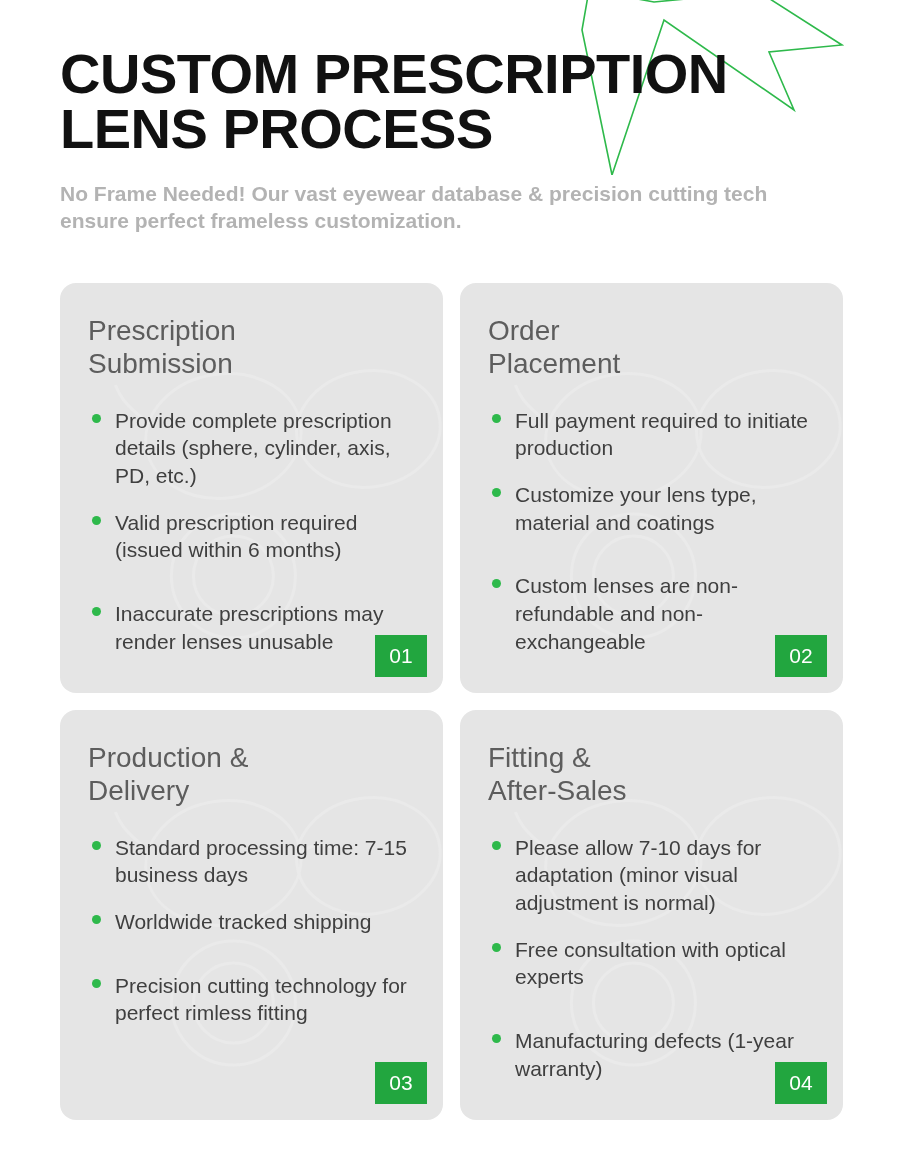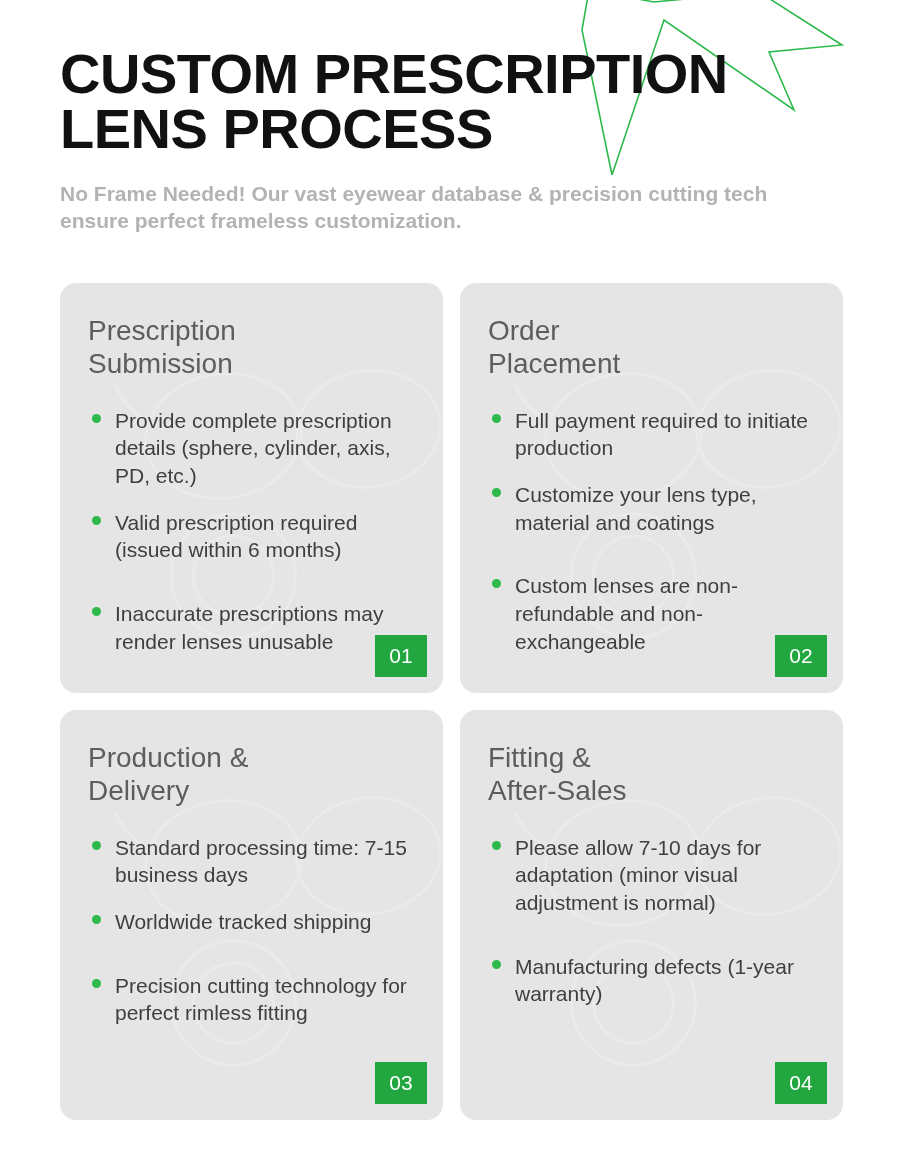--- a/index.html
+++ b/index.html
@@ -216,20 +216,21 @@
           <path d="M30 78 C10 62 6 54 2 44"></path>
           <circle cx="120" cy="235" r="62"></circle>
           <circle cx="120" cy="235" r="40"></circle>
         </g>
       </svg>
       <div class="card-inner">
         <h2 class="card-title">Fitting &amp;
 After-Sales</h2>
         <ul class="bullets">
           <li>Please allow 7-10 days for adaptation (minor visual adjustment is normal)</li>
+          <li>Free consultation with optical experts</li>
           <li class="gap-top">Manufacturing defects (1-year warranty)</li>
         </ul>
       </div>
       <div class="badge">04</div>
     </div>
 
   </div>
 </div>
 
 </body></html>

